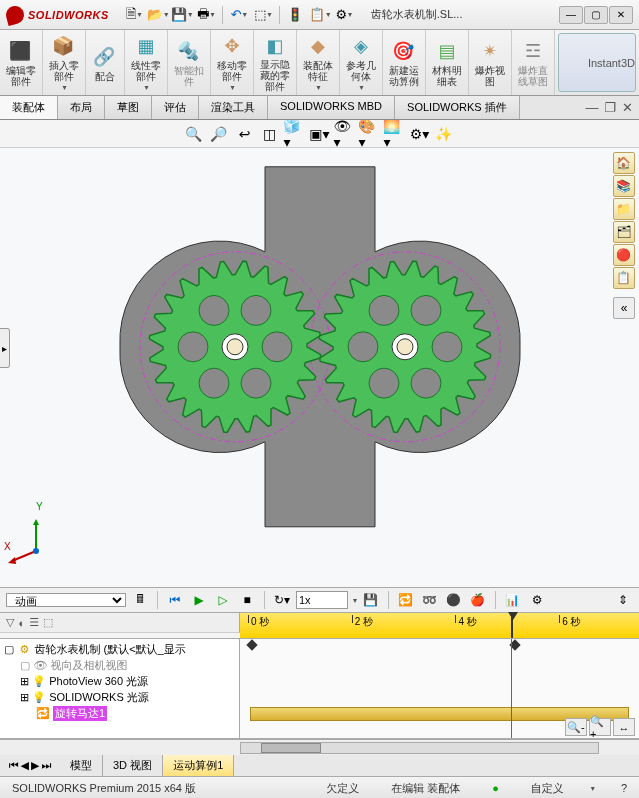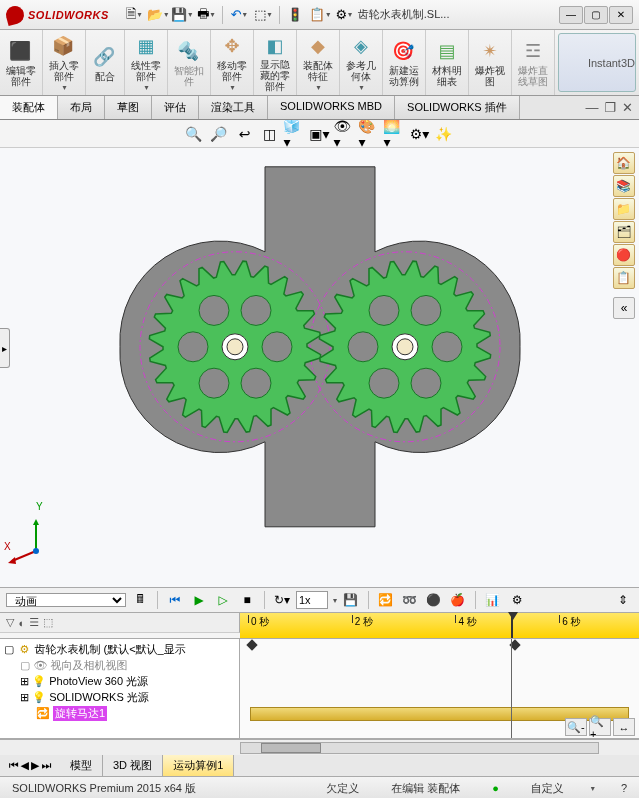--- a/index.html
+++ b/index.html
@@ -3,21 +3,21 @@
 <meta charset="utf-8">
 <style>
 * { margin: 0; padding: 0; box-sizing: border-box; font-family: "Microsoft YaHei", Arial, sans-serif; }
 body { background: #f0f0f0; width: 639px; height: 798px; overflow: hidden; }
 .titlebar { background: linear-gradient(#f8f8f8,#e8e8e8); height: 30px; display: flex; align-items: center; padding: 0 6px; border-bottom: 1px solid #aaa; }
 .logo { display: flex; align-items: center; gap: 4px; color: #b00; font-weight: bold; font-style: italic; font-size: 11px; letter-spacing: 0.5px; }
 .logo-icon { width: 18px; height: 18px; background: #b00; border-radius: 50% 50% 50% 0; transform: rotate(-15deg); }
 .qat { display: flex; gap: 2px; margin-left: 14px; align-items: center; }
 .qat-btn { width: 22px; height: 22px; display: flex; align-items: center; justify-content: center; border-radius: 2px; font-size: 13px; }
 .sep { width: 1px; height: 18px; background: #bbb; margin: 0 3px; }
-.title-doc { margin-left: 3px; font-size: 11px; color: #333; }
+.title-doc { margin-left: 16px; font-size: 11px; color: #333; }
 .win-btns { margin-left: auto; display: flex; gap: 1px; }
 .win-btn { width: 24px; height: 18px; background: #e0e0e0; border: 1px solid #aaa; display: flex; align-items: center; justify-content: center; font-size: 10px; border-radius: 2px; }
 .ribbon { background: linear-gradient(#f4f4f4,#e6e6e6); border-bottom: 1px solid #999; height: 66px; display: flex; }
 .ribbon-group { display: flex; flex-direction: column; align-items: center; justify-content: center; padding: 3px 6px; border-right: 1px solid #ccc; font-size: 10px; color: #333; gap: 1px; }
 .ribbon-group.disabled { color: #888; }
 .ribbon-icon { width: 26px; height: 26px; display: flex; align-items: center; justify-content: center; font-size: 18px; }
 .ribbon-label { line-height: 11px; text-align: center; white-space: pre; }
 .instant3d { flex: 1; display: flex; align-items: center; justify-content: flex-end; background: linear-gradient(#e8ecf4,#d6ddec); border: 1px solid #9bb; margin: 3px; border-radius: 3px; font-size: 11px; color: #555; }
 .doctabs { background: #e6e6e6; height: 24px; display: flex; border-bottom: 1px solid #888; font-size: 11px; position: relative; }
 .doctab { padding: 4px 12px; border-right: 1px solid #aaa; background: linear-gradient(#eee,#ddd); cursor: pointer; }
@@ -31,21 +31,21 @@
 .side-btn { width: 22px; height: 22px; background: linear-gradient(#f8f8e0,#eedb9b); border: 1px solid #c0a060; border-radius: 2px; display: flex; align-items: center; justify-content: center; font-size: 12px; }
 .triad { position: absolute; left: 18px; bottom: 16px; font-size: 10px; }
 .triad .y { position: absolute; left: 18px; top: -28px; color: #090; }
 .triad .x { position: absolute; left: -14px; top: 12px; color: #b00; }
 .edge-tab { position: absolute; left: 0; top: 180px; width: 10px; height: 40px; border: 1px solid #999; border-left: none; background: #eee; border-radius: 0 3px 3px 0; display: flex; align-items: center; justify-content: center; font-size: 10px; }
 .gear-assembly { position: absolute; left: 50%; top: 50%; transform: translate(-50%,-55%); }
 .motion-bar { height: 26px; background: #f0f0f0; border-top: 1px solid #aaa; border-bottom: 1px solid #aaa; display: flex; align-items: center; gap: 4px; padding: 0 6px; font-size: 11px; }
 .motion-sel { width: 120px; height: 14px; border: 1px solid #999; background: #fff; font-size: 11px; padding-left: 4px; }
 .mbtn { width: 20px; height: 20px; display: flex; align-items: center; justify-content: center; font-size: 12px; }
 .play { color: #090; }
-.speed { width: 32px; height: 18px; border: 1px solid #999; font-size: 11px; padding-left: 2px; }
+.speed { width: 52px; height: 18px; border: 1px solid #999; font-size: 11px; padding-left: 2px; }
 .timeline { height: 26px; display: flex; background: #f4f4f4; border-bottom: 1px solid #aaa; }
 .timeline-left { width: 240px; border-right: 1px solid #aaa; }
 .timeline-ruler { flex: 1; background: linear-gradient(#ffe766,#ffd200); position: relative; font-size: 10px; }
 .tick { position: absolute; top: 2px; border-left: 1px solid #333; height: 8px; padding-left: 2px; }
 .motion-tree { height: 100px; display: flex; background: #fff; border-bottom: 1px solid #aaa; font-size: 11px; overflow: hidden; }
 .tree-pane { width: 240px; border-right: 1px solid #aaa; padding: 2px 4px; overflow: hidden; }
 .tree-row { display: flex; align-items: center; gap: 3px; white-space: nowrap; height: 16px; }
 .tree-row.ind1 { padding-left: 16px; }
 .tree-row.ind2 { padding-left: 32px; }
 .tree-icon { width: 14px; height: 14px; display: inline-flex; align-items: center; justify-content: center; font-size: 11px; }

